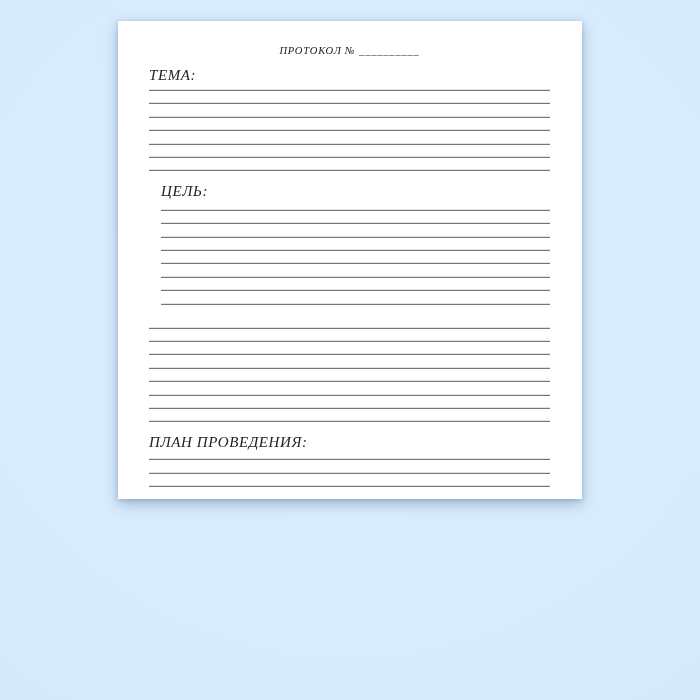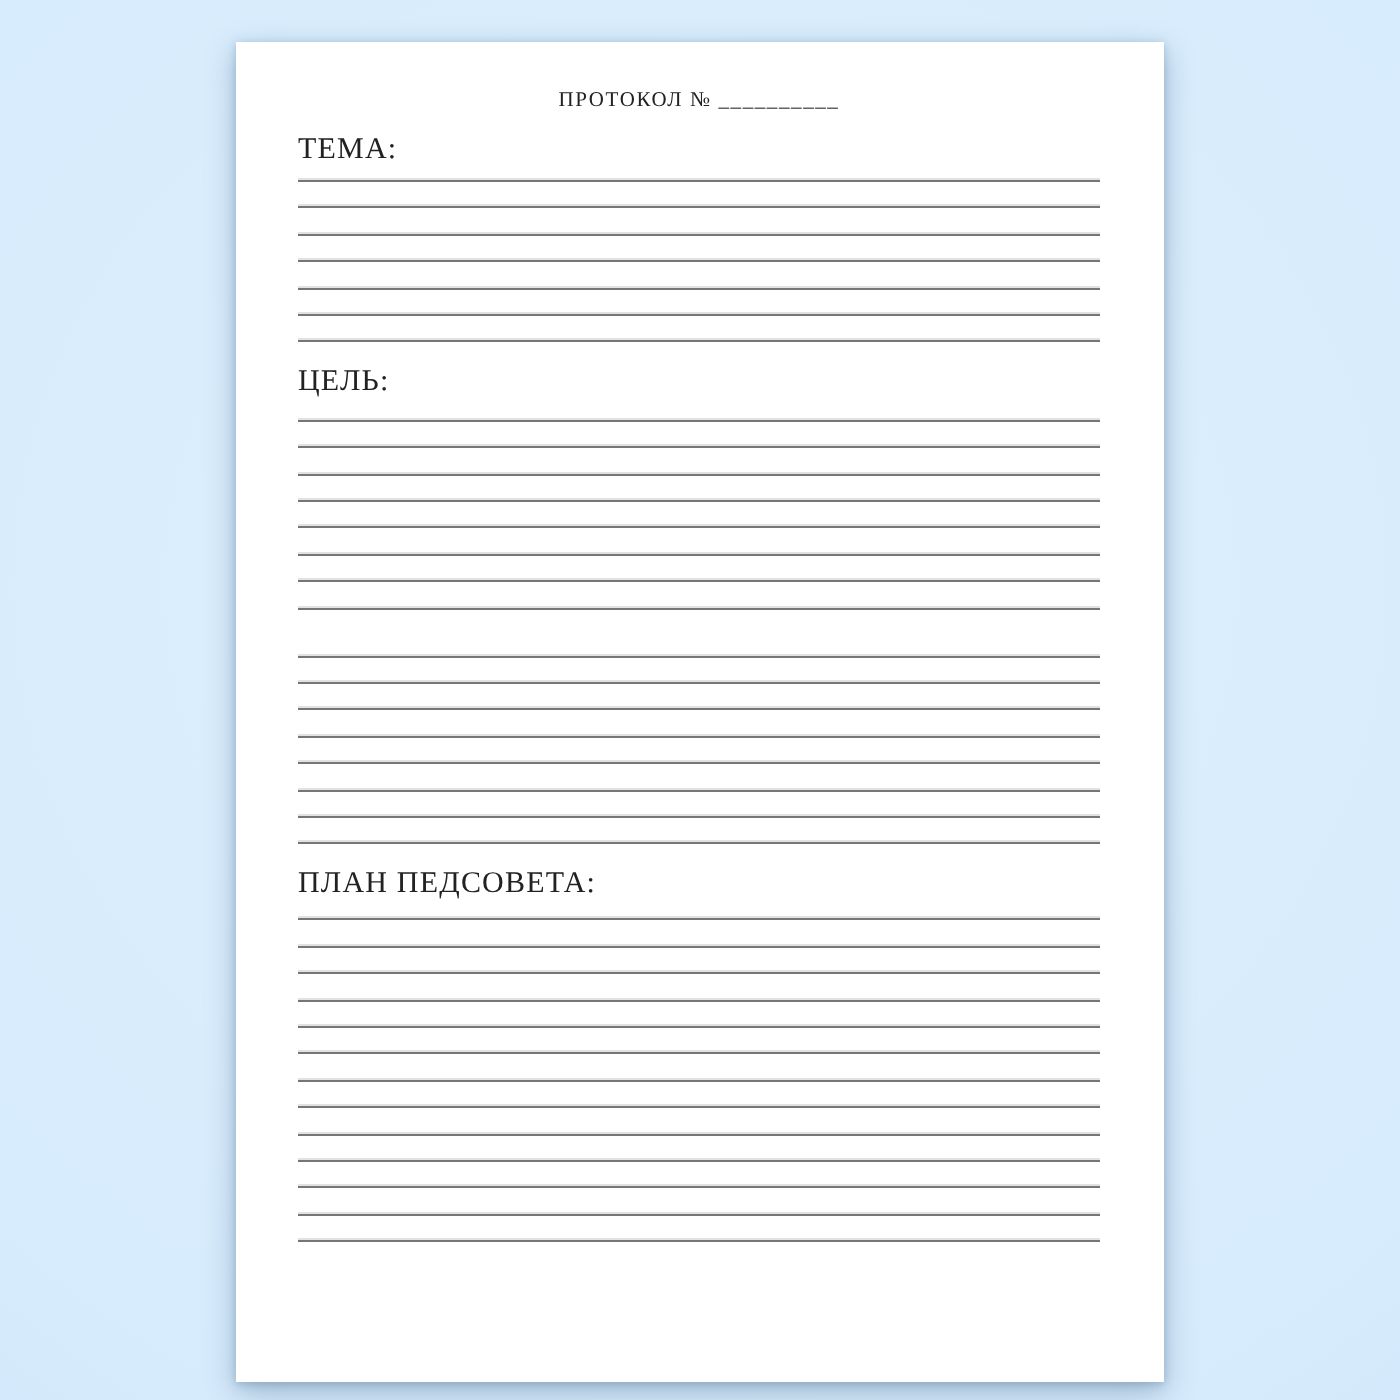--- a/index.html
+++ b/index.html
@@ -12,26 +12,27 @@
   body {
     font-family: "Liberation Serif", "DejaVu Serif", serif;
     background: radial-gradient(ellipse 130% 120% at 50% 42%,
                 #def0fe 0%, #d6ebfc 55%, #c8e1f7 100%);
   }
   .page {
     position: absolute;
     left: 118px;
     top: 21px;
     width: 464px;
-    height: 670px;
+    height: 478px;
     background: #ffffff;
     box-shadow: 0 5px 14px rgba(88, 120, 155, 0.45),
                 0 1px 4px rgba(88, 120, 155, 0.35);
     box-sizing: border-box;
     overflow: hidden;
+    font-style: italic;
   }
   .content {
     padding: 0 32px 0 31px;
     color: #222222;
   }
   .title1 {
     margin-top: 24px;
     text-align: center;
     font-size: 10.5px;
     line-height: 11px;
@@ -53,21 +54,21 @@
     line-height: 11px;
     letter-spacing: 0.4px;
     white-space: pre;
   }
   .section-label {
     font-size: 15px;
     line-height: 10px;
     letter-spacing: 0.6px;
   }
   .section.s0 { margin-top: 13.5px; }
-  .section.s1 { margin-top: 2.7px; }
+  .section.s1 { margin-top: 2.7px; margin-left: 12px; }
   .section.s2 { margin-top: 3.3px; }
   .section.s3 { margin-top: 2.3px; }
   .s0 .lines { margin-top: 10.5px; }
   .s1 .lines { margin-top: 13.5px; }
   .s2 .lines { margin-top: 10.5px; }
   .s3 .lines { margin-top: 12.5px; }
   .line {
     height: 12.4px;
     border-top: 1px solid #767676;
     box-shadow: 0 -1px 0 rgba(140, 140, 140, 0.25);
@@ -117,21 +118,21 @@
           <div class="line"></div>
           <div class="line"></div>
           <div class="line"></div>
           <div class="line"></div>
           <div class="line"></div>
           <div class="line"></div>
         </div>
     </div>
 
     <div class="section s3">
-      <div class="section-label">ПЛАН ПЕДСОВЕТА:</div>
+      <div class="section-label">ПЛАН ПРОВЕДЕНИЯ:</div>
       <div class="lines">
           <div class="line"></div>
           <div class="line"></div>
           <div class="line"></div>
           <div class="line"></div>
           <div class="line"></div>
           <div class="line"></div>
           <div class="line"></div>
           <div class="line"></div>
           <div class="line"></div>

